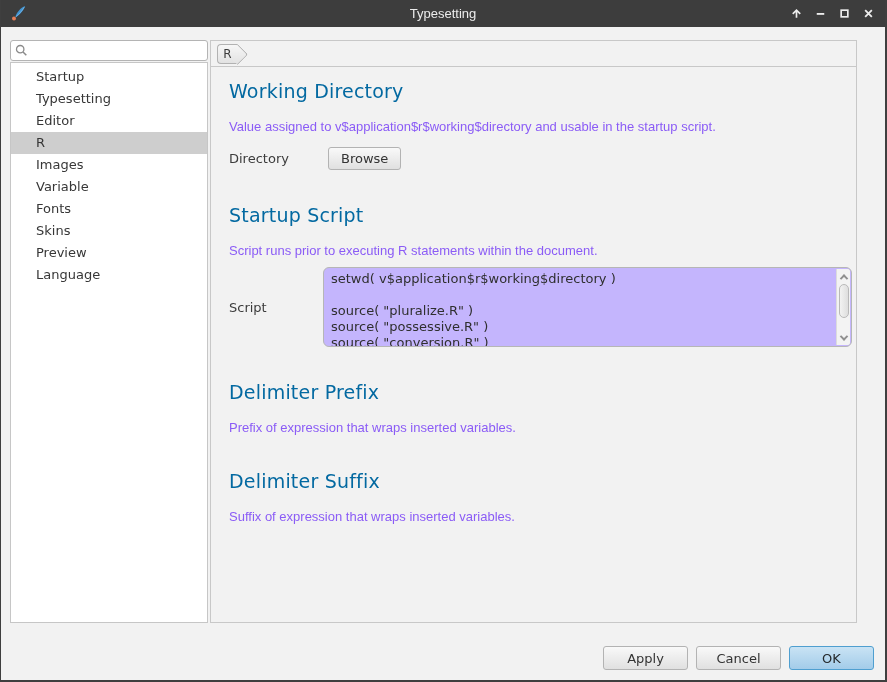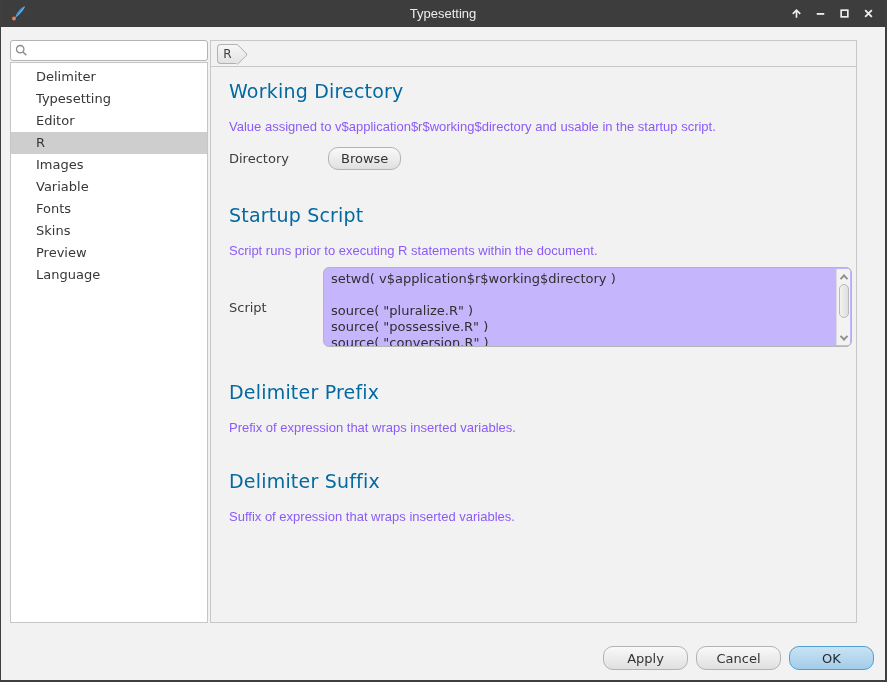--- a/index.html
+++ b/index.html
@@ -50,21 +50,21 @@
   h2.mt { margin-top:33px; }
   p.desc { font-family:"Liberation Sans", sans-serif; font-size:13px; color:#8b5cf6;
            line-height:16px; margin-top:16px; }
   .row { display:flex; align-items:center; margin-top:12px; }
   .row.tight { margin-top:8px; }
   .row.top-label { align-items:center; }
   .field-label { width:94px; flex:0 0 94px; text-align:left; font-size:13px; color:#3c3c3c; }
   .text-input { flex:1; height:23px; background:#fff; border:1px solid #b6b6b6; border-radius:3px;
                 font-family:"DejaVu Sans", sans-serif; font-size:13px; color:#2f2f2f; padding:0 7px; outline:none; }
   .btn { height:24px; padding:0 12px; font-family:"DejaVu Sans", sans-serif; font-size:13px; color:#333;
-         background:linear-gradient(#f9f9f9,#e0e0e0); border:1px solid #b3b3b3; border-radius:10px; cursor:default; }
+         background:linear-gradient(#f9f9f9,#e0e0e0); border:1px solid #b3b3b3; border-radius:3px; cursor:default; }
   .browse-btn { margin-left:5px; height:23px; flex:0 0 auto; }
 
   
   .script-wrap { position:relative; flex:1; height:80px; background:#c4b5fd; border:1px solid #b6b6b6;
                  border-radius:6px; overflow:hidden; }
   .script-area { width:calc(100% - 15px); height:100%; border:none; resize:none; outline:none; overflow:hidden;
                  font-family:"DejaVu Sans", sans-serif; font-size:13px; line-height:16px; color:#2f2f2f;
                  padding:3px 0 0 7px; background:transparent; white-space:pre; }
   .scrollbar { position:absolute; top:1px; right:1px; bottom:1px; width:14px; background:#f3f3f3;
                border-left:1px solid #dcdcdc; border-radius:0 2px 2px 0; }
@@ -123,21 +123,21 @@
 
     <div class="search-box">
       <svg viewBox="0 0 14 14">
         <circle cx="5.6" cy="5.6" r="4" fill="none" stroke="#8a8a8a" stroke-width="1.4"></circle>
         <path d="M8.6 8.6 L12.2 12.2" stroke="#8a8a8a" stroke-width="1.6"></path>
       </svg>
       <input class="search-input" placeholder="" style="">
     </div>
 
     <ul class="sidebar-list">
-      <li>Delimiter</li>
+      <li>Startup</li>
       <li>Typesetting</li>
       <li>Editor</li>
       <li class="selected">R</li>
       <li>Images</li>
       <li>Variable</li>
       <li>Fonts</li>
       <li>Skins</li>
       <li>Preview</li>
       <li>Language</li>
     </ul>

